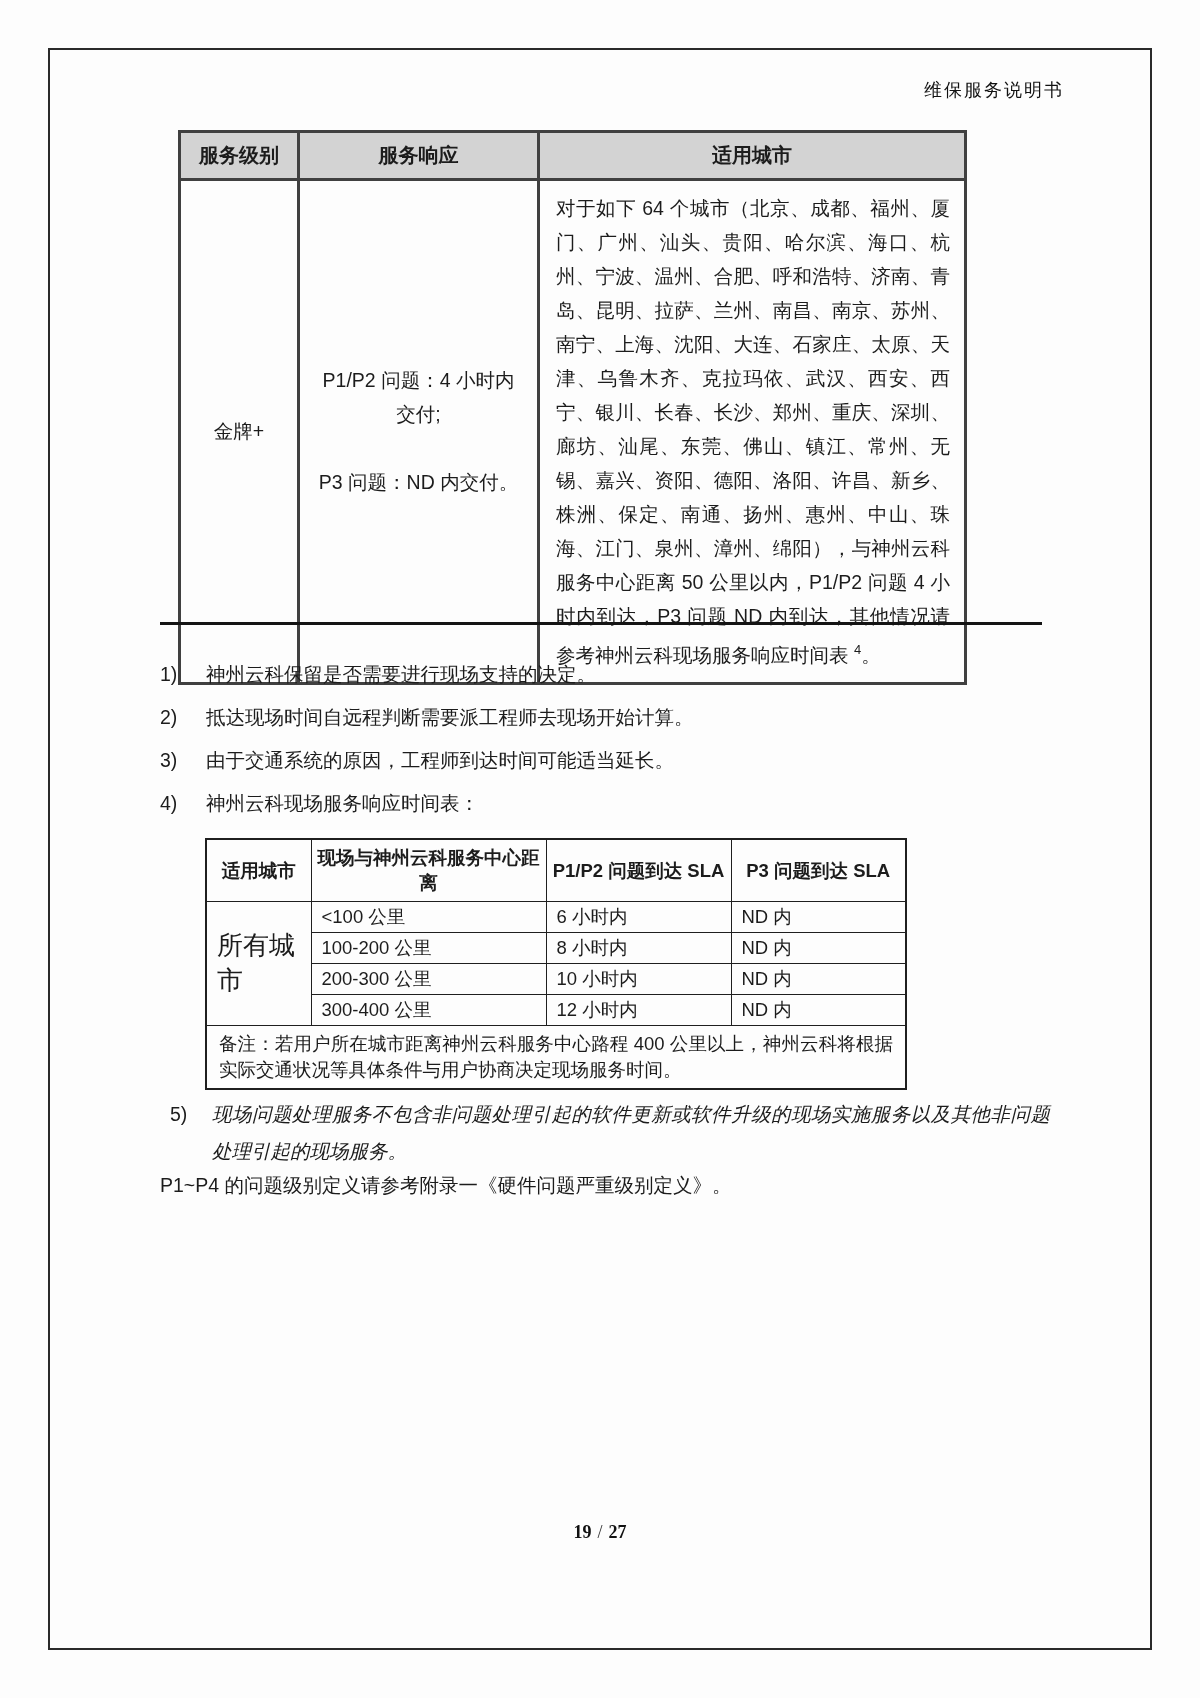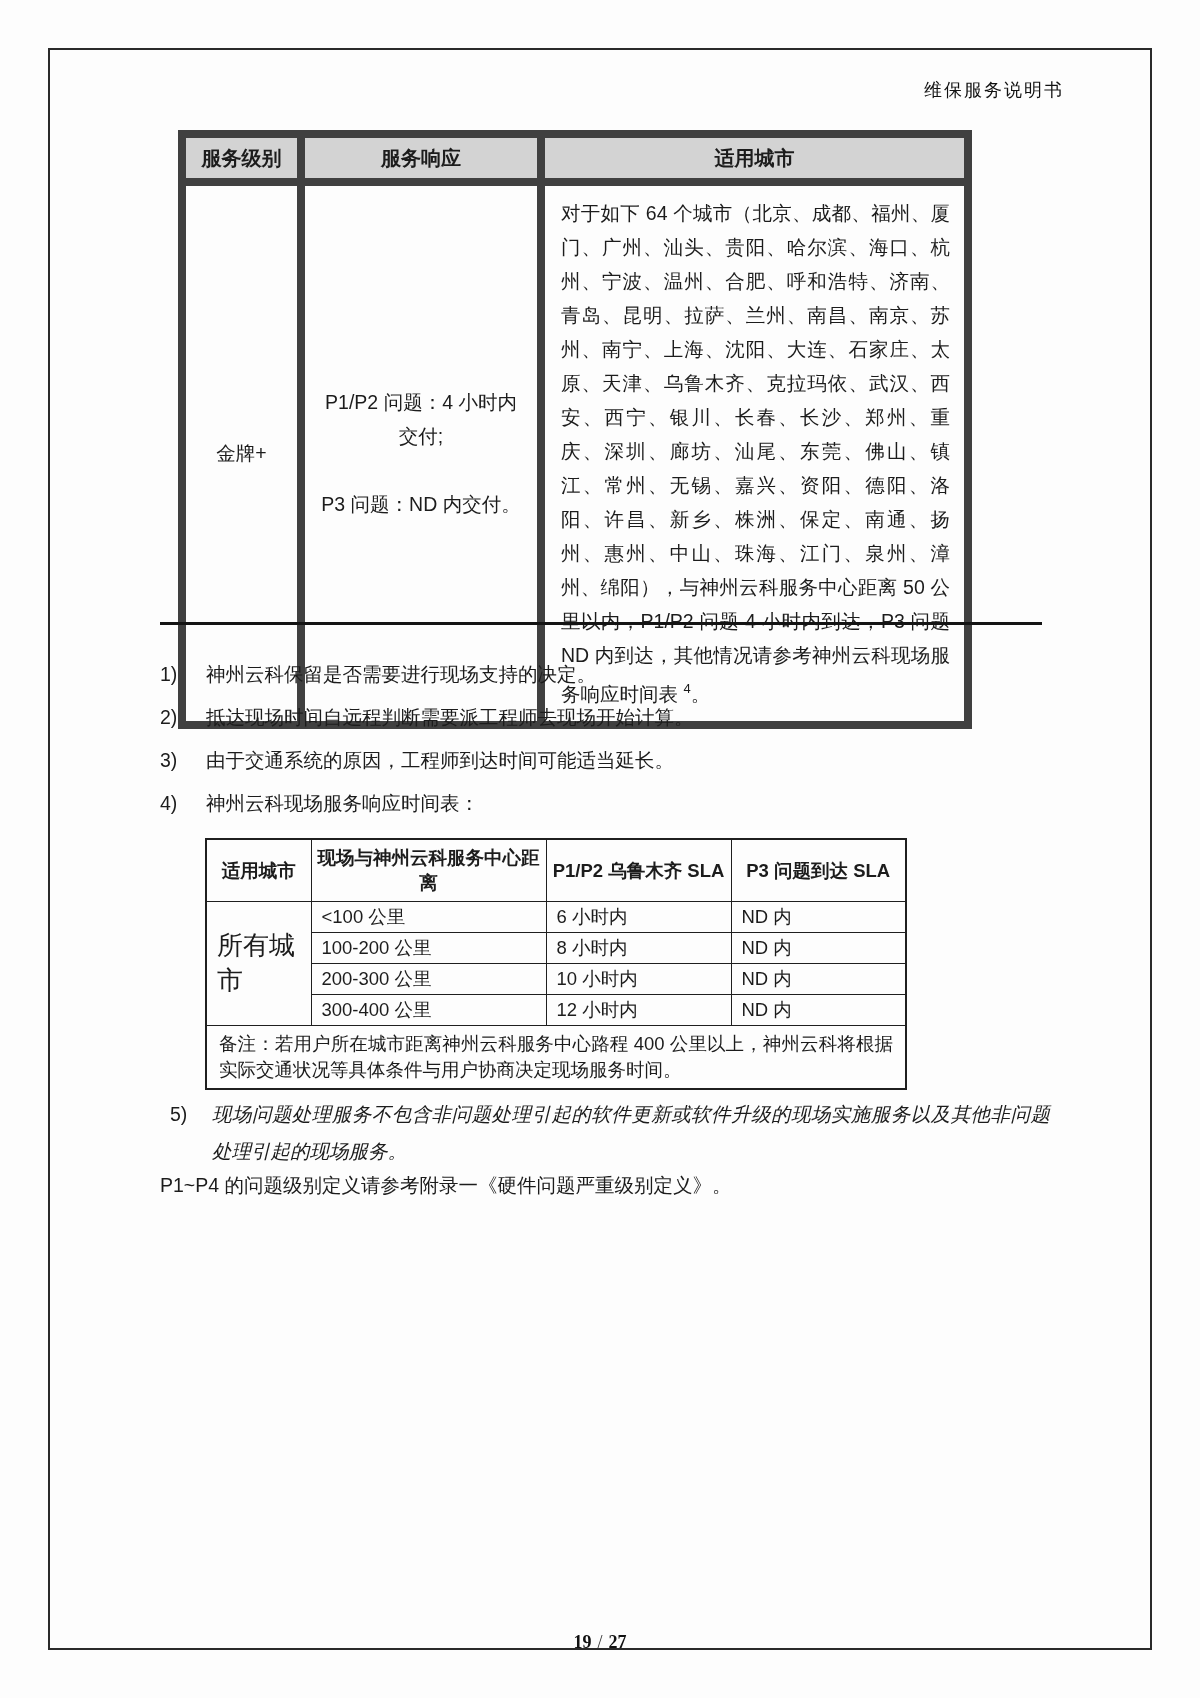--- a/index.html
+++ b/index.html
@@ -30,21 +30,21 @@
 
   
   .service-table {
     position: absolute;
     left: 178px; top: 130px;
     width: 786px;
     border-collapse: collapse;
     table-layout: fixed;
   }
   .service-table th, .service-table td {
-    border: 8px solid #404040;
+    border: 3px solid #404040;
   }
   .service-table th {
     background: #d3d3d3;
     font-size: 20px;
     font-weight: bold;
     height: 48px;
     text-align: center;
     padding: 2px 4px;
   }
   .service-table td { vertical-align: middle; }
@@ -118,21 +118,21 @@
 
   
   .note5 { position: absolute; left: 170px; top: 1096px; width: 880px; display: flex; font-size: 19.5px; line-height: 37px; }
   .note5 .num { width: 42px; flex: 0 0 42px; }
   .note5 .txt { flex: 1; text-align: justify; font-style: italic; }
   .closing { position: absolute; left: 160px; top: 1172px; width: 900px; font-size: 19.5px; }
 
   
   .footer {
     position: absolute;
-    left: 0; top: 1632px;
+    left: 0; top: 1522px;
     width: 1200px;
     text-align: center;
     font-family: "Liberation Serif", serif;
     font-size: 18px;
     font-weight: bold;
     color: #111;
   }
   .footer .sep { font-weight: normal; padding: 0 6px; color: #333; }
 </style>
 </head>
@@ -193,21 +193,21 @@
     <colgroup>
       <col class="sla-col-city">
         <col class="sla-col-dist">
         <col class="sla-col-p12">
         <col class="sla-col-p3">
     </colgroup>
     <thead>
       <tr>
         <th>适用城市</th>
         <th>现场与神州云科服务中心距离</th>
-        <th>P1/P2 乌鲁木齐 SLA</th>
+        <th>P1/P2 问题到达 SLA</th>
         <th>P3 问题到达 SLA</th>
       </tr>
     </thead>
     <tbody>
       <tr>
         <td class="city-group" rowspan="4">所有城市</td>
         <td>&lt;100 公里</td>
         <td>6 小时内</td>
         <td>ND 内</td>
       </tr>

